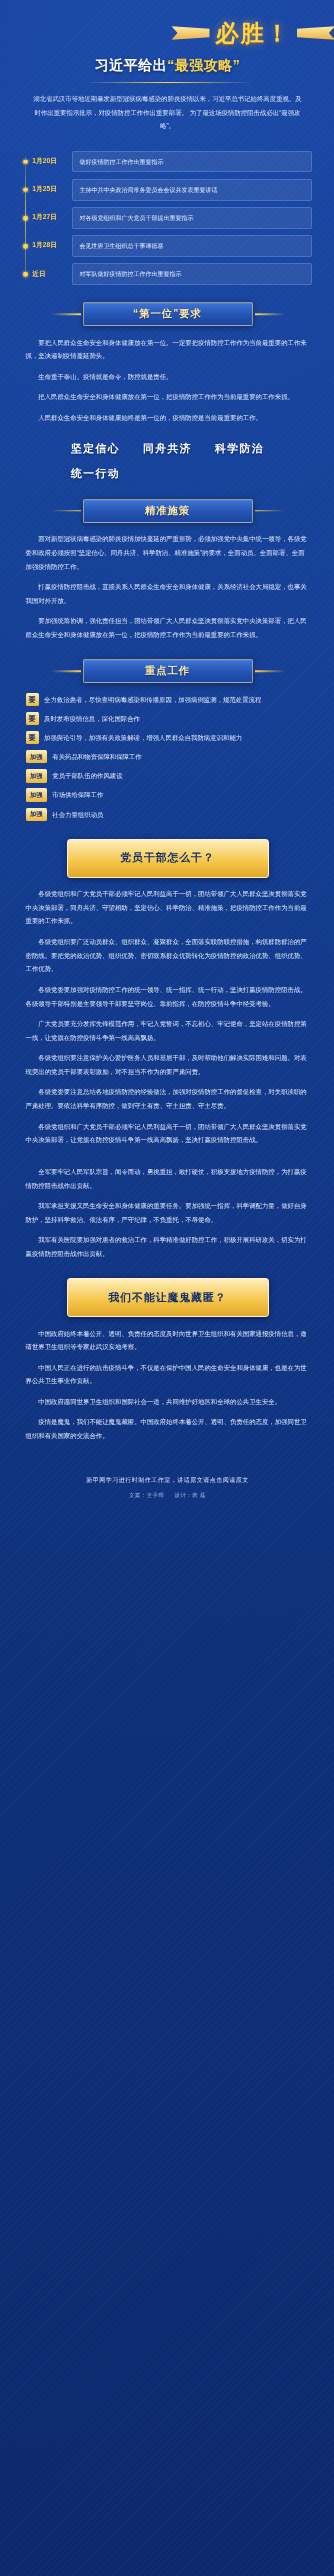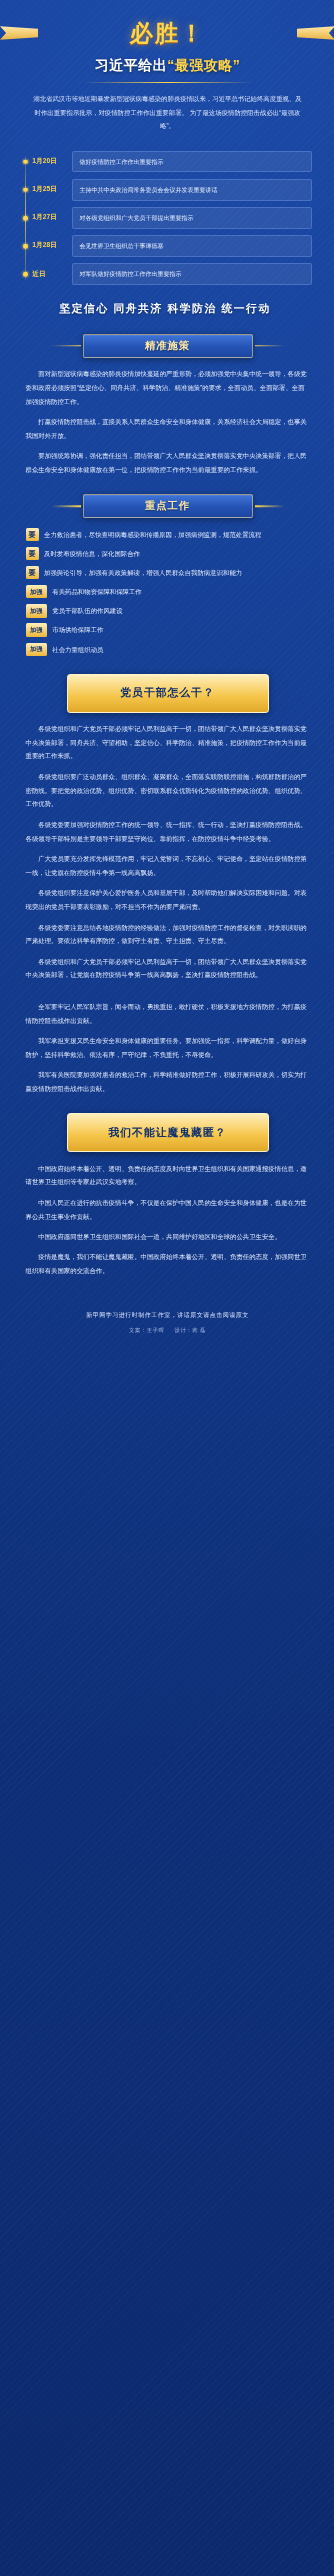--- a/index.html
+++ b/index.html
@@ -34,21 +34,21 @@
 
   
   .header {
     padding: 17.5px 0 5.2px;
     text-align: center;
     position: relative;
   }
   .ribbon-wrap {
     display: flex;
     align-items: center;
-    justify-content: space-between;
+    justify-content: flex-end;
     gap: 4px;
   }
   .ribbon-tail {
     width: 38px; height: 13.4px;
     background: linear-gradient(180deg,#ffe9a8,#e8b342);
     position: relative;
   }
   .ribbon-tail.left { clip-path: polygon(0 0, 100% 18%, 100% 82%, 0 100%, 16% 50%); }
   .ribbon-tail.right { clip-path: polygon(100% 0, 0 18%, 0 82%, 100% 100%, 84% 50%); }
   .bisheng {
@@ -191,23 +191,23 @@
     line-height: 2.15;
     color: #e6edff;
   }
   .body-text p { margin-bottom: 6.7px; text-indent: 2em; }
 
   
   .fourbox {
     width: 216px;
     margin: 13px auto 0;
     display: grid;
-    grid-template-columns: 1fr 1fr 1fr 1fr;
+    grid-template-columns: 1fr 1fr 1fr;
     row-gap: 11.3px;
-    text-align: left;
+    text-align: center;
   }
   .fourbox div {
     font-size: 10.8px;
     font-weight: bold;
     color: #ffffff;
     letter-spacing: 1.5px;
     text-shadow: 0 1px 2.6px rgba(0,0,0,0.4);
   }
 
   
@@ -309,20 +309,31 @@
         <div class="tl-date">1月28日</div>
         <div class="tl-text">会见世界卫生组织总干事谭德塞</div>
       </div>
       <div class="tl-row">
         <div class="tl-dot"></div>
         <div class="tl-date">近日</div>
         <div class="tl-text">对军队做好疫情防控工作作出重要指示</div>
       </div>
     </div>
 
+    <div class="sec">
+      <div class="sec-title">
+        <span>“第一位”要求</span>
+      </div>
+      <div class="body-text">
+        <p>要把人民群众生命安全和身体健康放在第一位。一定要把疫情防控工作作为当前最重要的工作来抓，坚决遏制疫情蔓延势头。</p>
+        <p>生命重于泰山。疫情就是命令，防控就是责任。</p>
+        <p>把人民群众生命安全和身体健康放在第一位，把疫情防控工作作为当前最重要的工作来抓。</p>
+        <p>人民群众生命安全和身体健康始终是第一位的，疫情防控是当前最重要的工作。</p>
+      </div>
+    </div>
 
     <div class="sec">
       <div class="fourbox">
         <div>坚定信心</div>
         <div>同舟共济</div>
         <div>科学防治</div>
         <div>统一行动</div>
       </div>
     </div>
 

